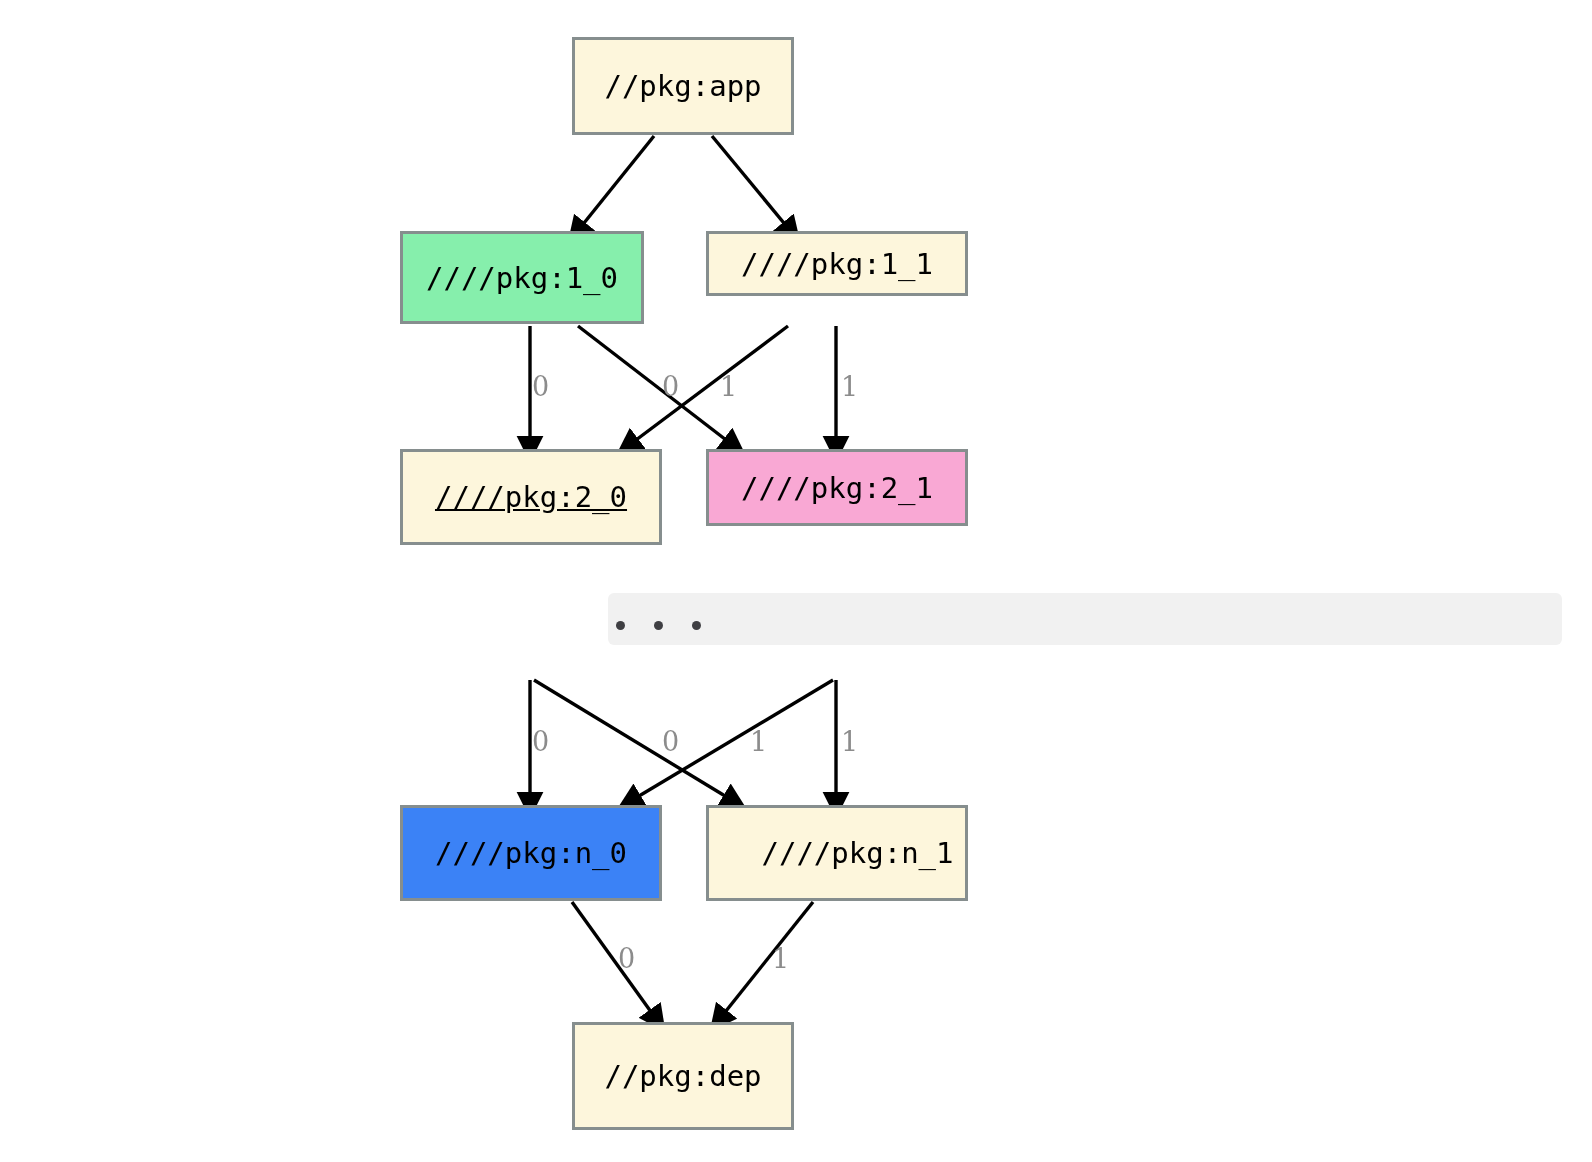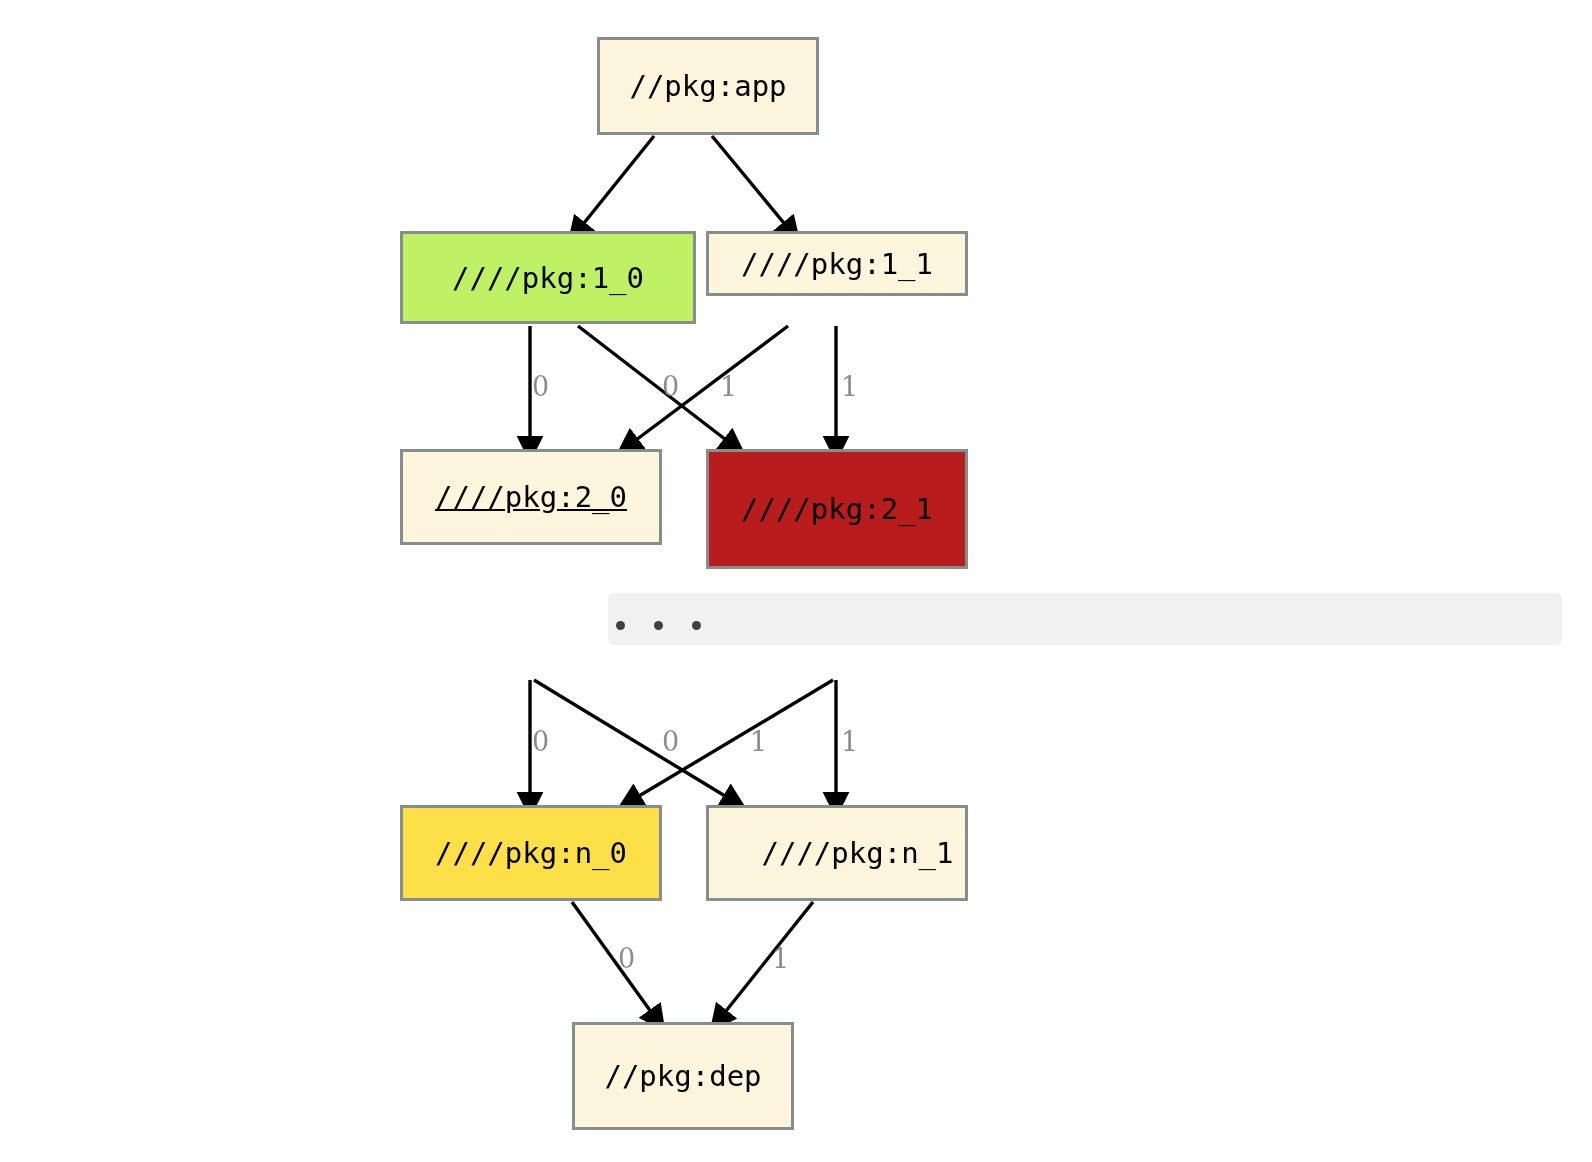--- a/index.html
+++ b/index.html
@@ -107,36 +107,36 @@
         <line x1="530" y1="680" x2="530" y2="799" stroke="#000000" stroke-width="3.4" marker-end="url(#arrowhead)"></line>
         <line x1="534" y1="680" x2="730" y2="799" stroke="#000000" stroke-width="3.4" marker-end="url(#arrowhead)"></line>
         <line x1="833" y1="680" x2="634" y2="799" stroke="#000000" stroke-width="3.4" marker-end="url(#arrowhead)"></line>
         <line x1="836" y1="680" x2="836" y2="799" stroke="#000000" stroke-width="3.4" marker-end="url(#arrowhead)"></line>
         <line x1="572" y1="902" x2="654" y2="1016" stroke="#000000" stroke-width="3.4" marker-end="url(#arrowhead)"></line>
         <line x1="813" y1="902" x2="722" y2="1016" stroke="#000000" stroke-width="3.4" marker-end="url(#arrowhead)"></line>
       </g>
   </svg>
 
   <div id="nodes-layer">
-      <div class="node" style="left: 572px; top: 37px; width: 222px; height: 98px; background: rgb(253, 246, 220); border-color: rgb(134, 142, 142); margin-left: 25px;">
+      <div class="node" style="left: 572px; top: 37px; width: 222px; height: 98px; background: rgb(253, 246, 220); border-color: rgb(134, 142, 142);">
         <span class="node-label">//pkg:app</span>
       </div>
-      <div class="node" style="left: 400px; top: 231px; width: 296px; height: 93px; background: #bef264; border-color: rgb(134, 142, 142);">
+      <div class="node" style="left: 400px; top: 231px; width: 244px; height: 93px; background: #86efac; border-color: rgb(134, 142, 142);">
         <span class="node-label">////pkg:1_0</span>
       </div>
       <div class="node" style="left: 706px; top: 231px; width: 262px; height: 65px; background: rgb(253, 246, 220); border-color: rgb(134, 142, 142);">
         <span class="node-label">////pkg:1_1</span>
       </div>
       <div class="node" style="left: 400px; top: 449px; width: 262px; height: 96px; background: rgb(253, 246, 220); border-color: rgb(134, 142, 142); text-decoration: underline;">
         <span class="node-label">////pkg:2_0</span>
       </div>
-      <div class="node" style="left: 706px; top: 449px; width: 262px; height: 120px; background: #b91c1c; border-color: rgb(134, 142, 142);">
+      <div class="node" style="left: 706px; top: 449px; width: 262px; height: 77px; background: #f9a8d4; border-color: rgb(134, 142, 142);">
         <span class="node-label">////pkg:2_1</span>
       </div>
-      <div class="node" style="left: 400px; top: 805px; width: 262px; height: 96px; background: #fde047; border-color: rgb(134, 142, 142);">
+      <div class="node" style="left: 400px; top: 805px; width: 262px; height: 96px; background: #3b82f6; border-color: rgb(134, 142, 142);">
         <span class="node-label">////pkg:n_0</span>
       </div>
       <div class="node" style="left: 706px; top: 805px; width: 262px; height: 96px; background: rgb(253, 246, 220); border-color: rgb(134, 142, 142); padding-left: 41px;">
         <span class="node-label">////pkg:n_1</span>
       </div>
       <div class="node" style="left: 572px; top: 1022px; width: 222px; height: 108px; background: rgb(253, 246, 220); border-color: rgb(134, 142, 142);">
         <span class="node-label">//pkg:dep</span>
       </div>
     </div>
 

